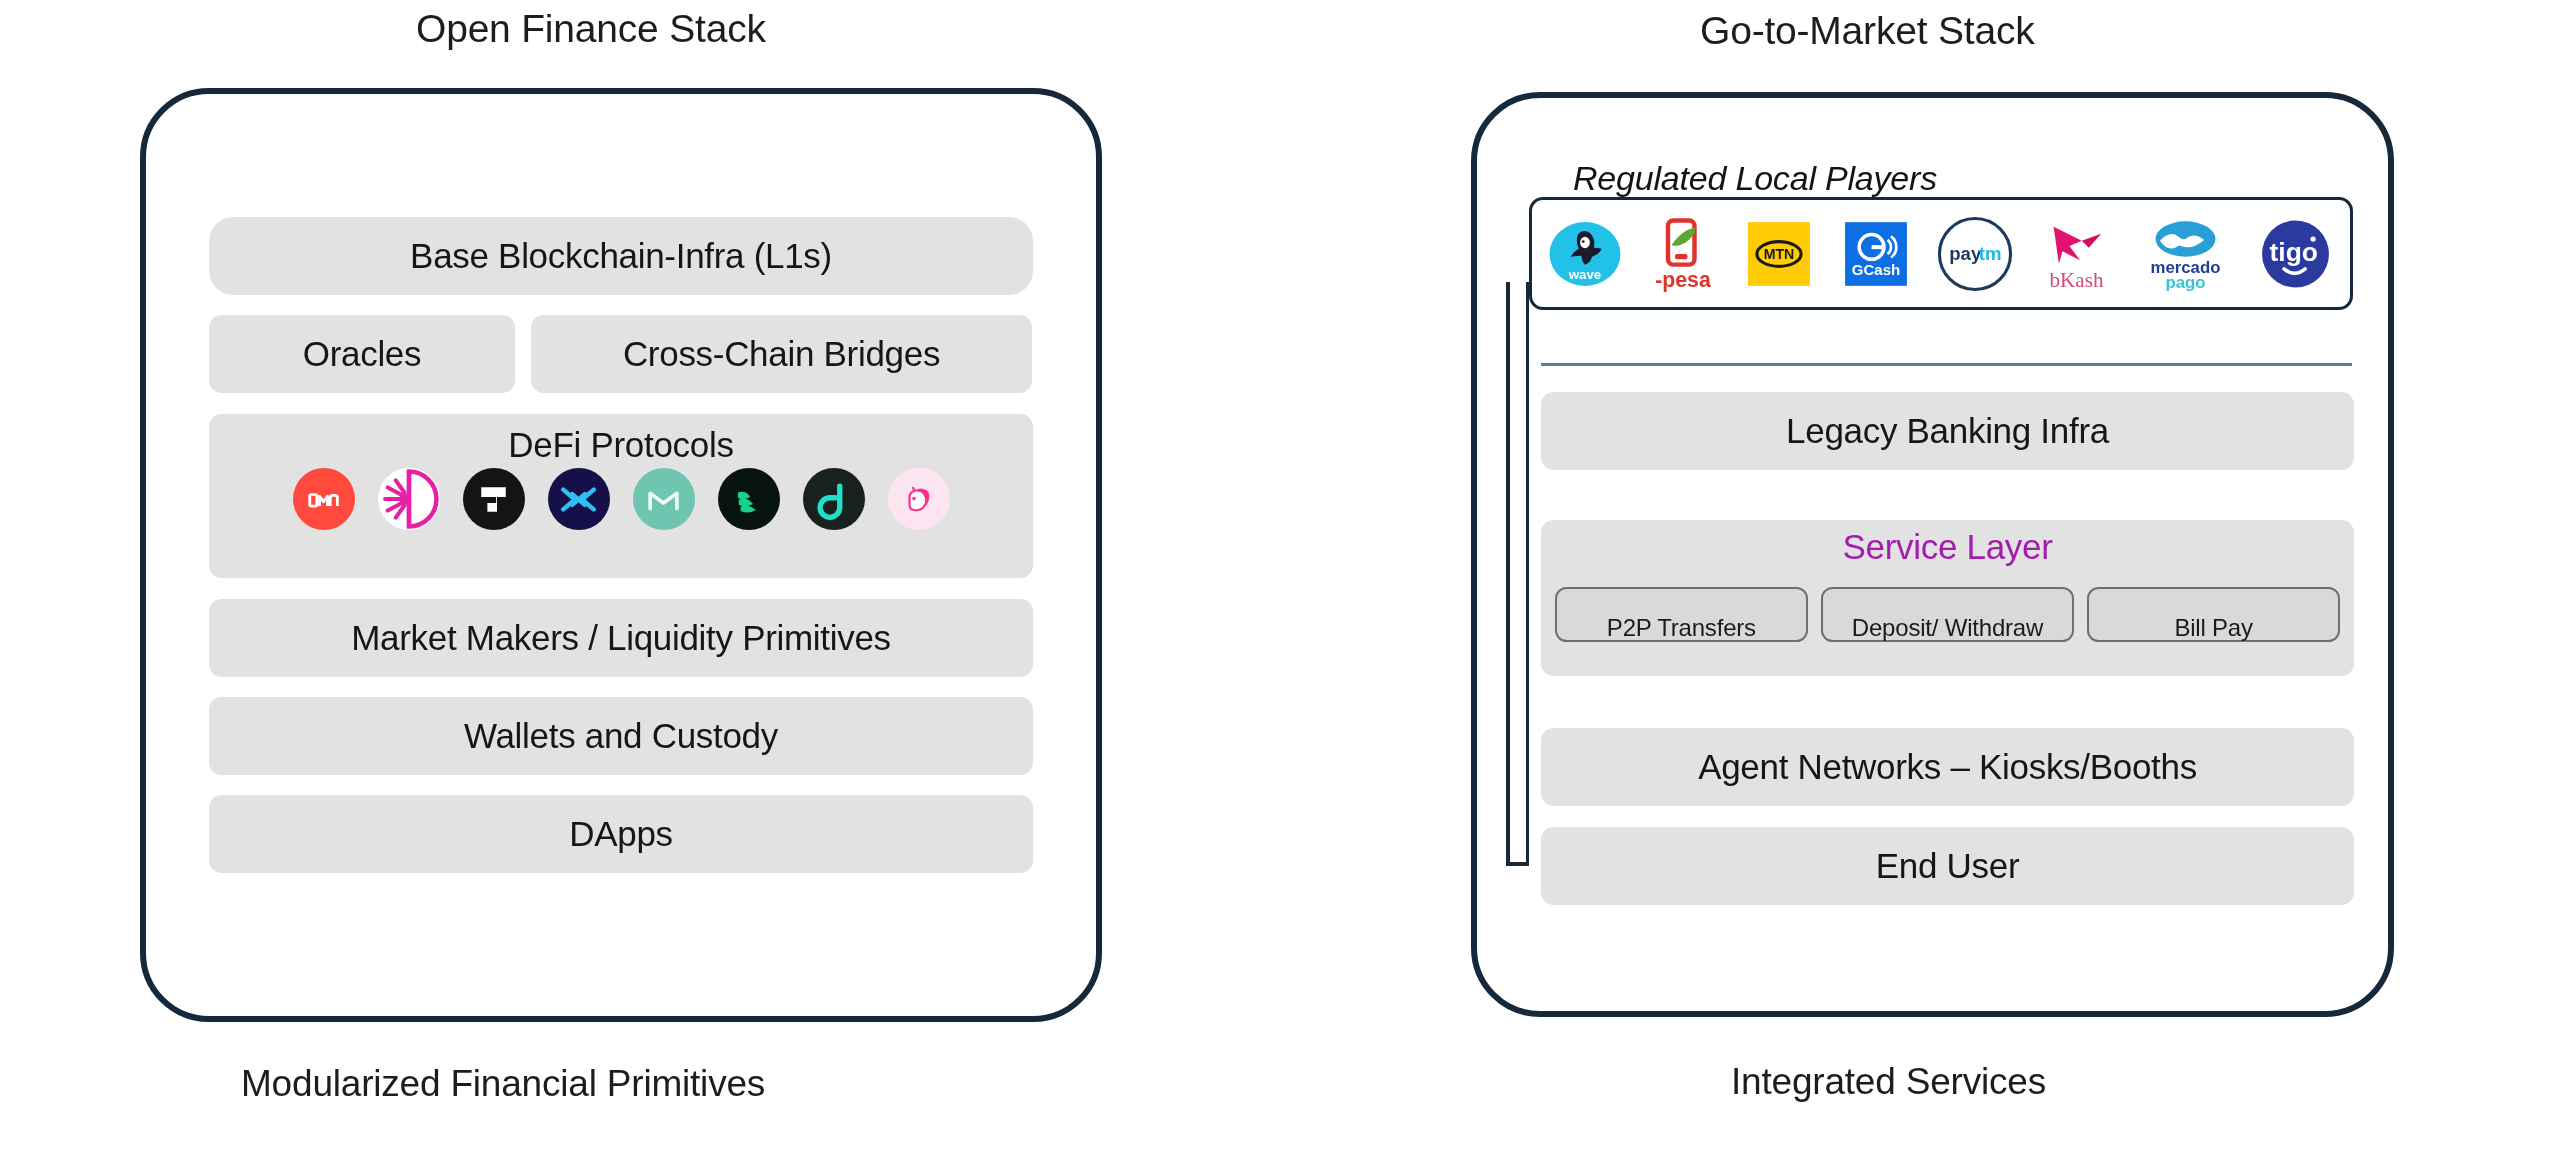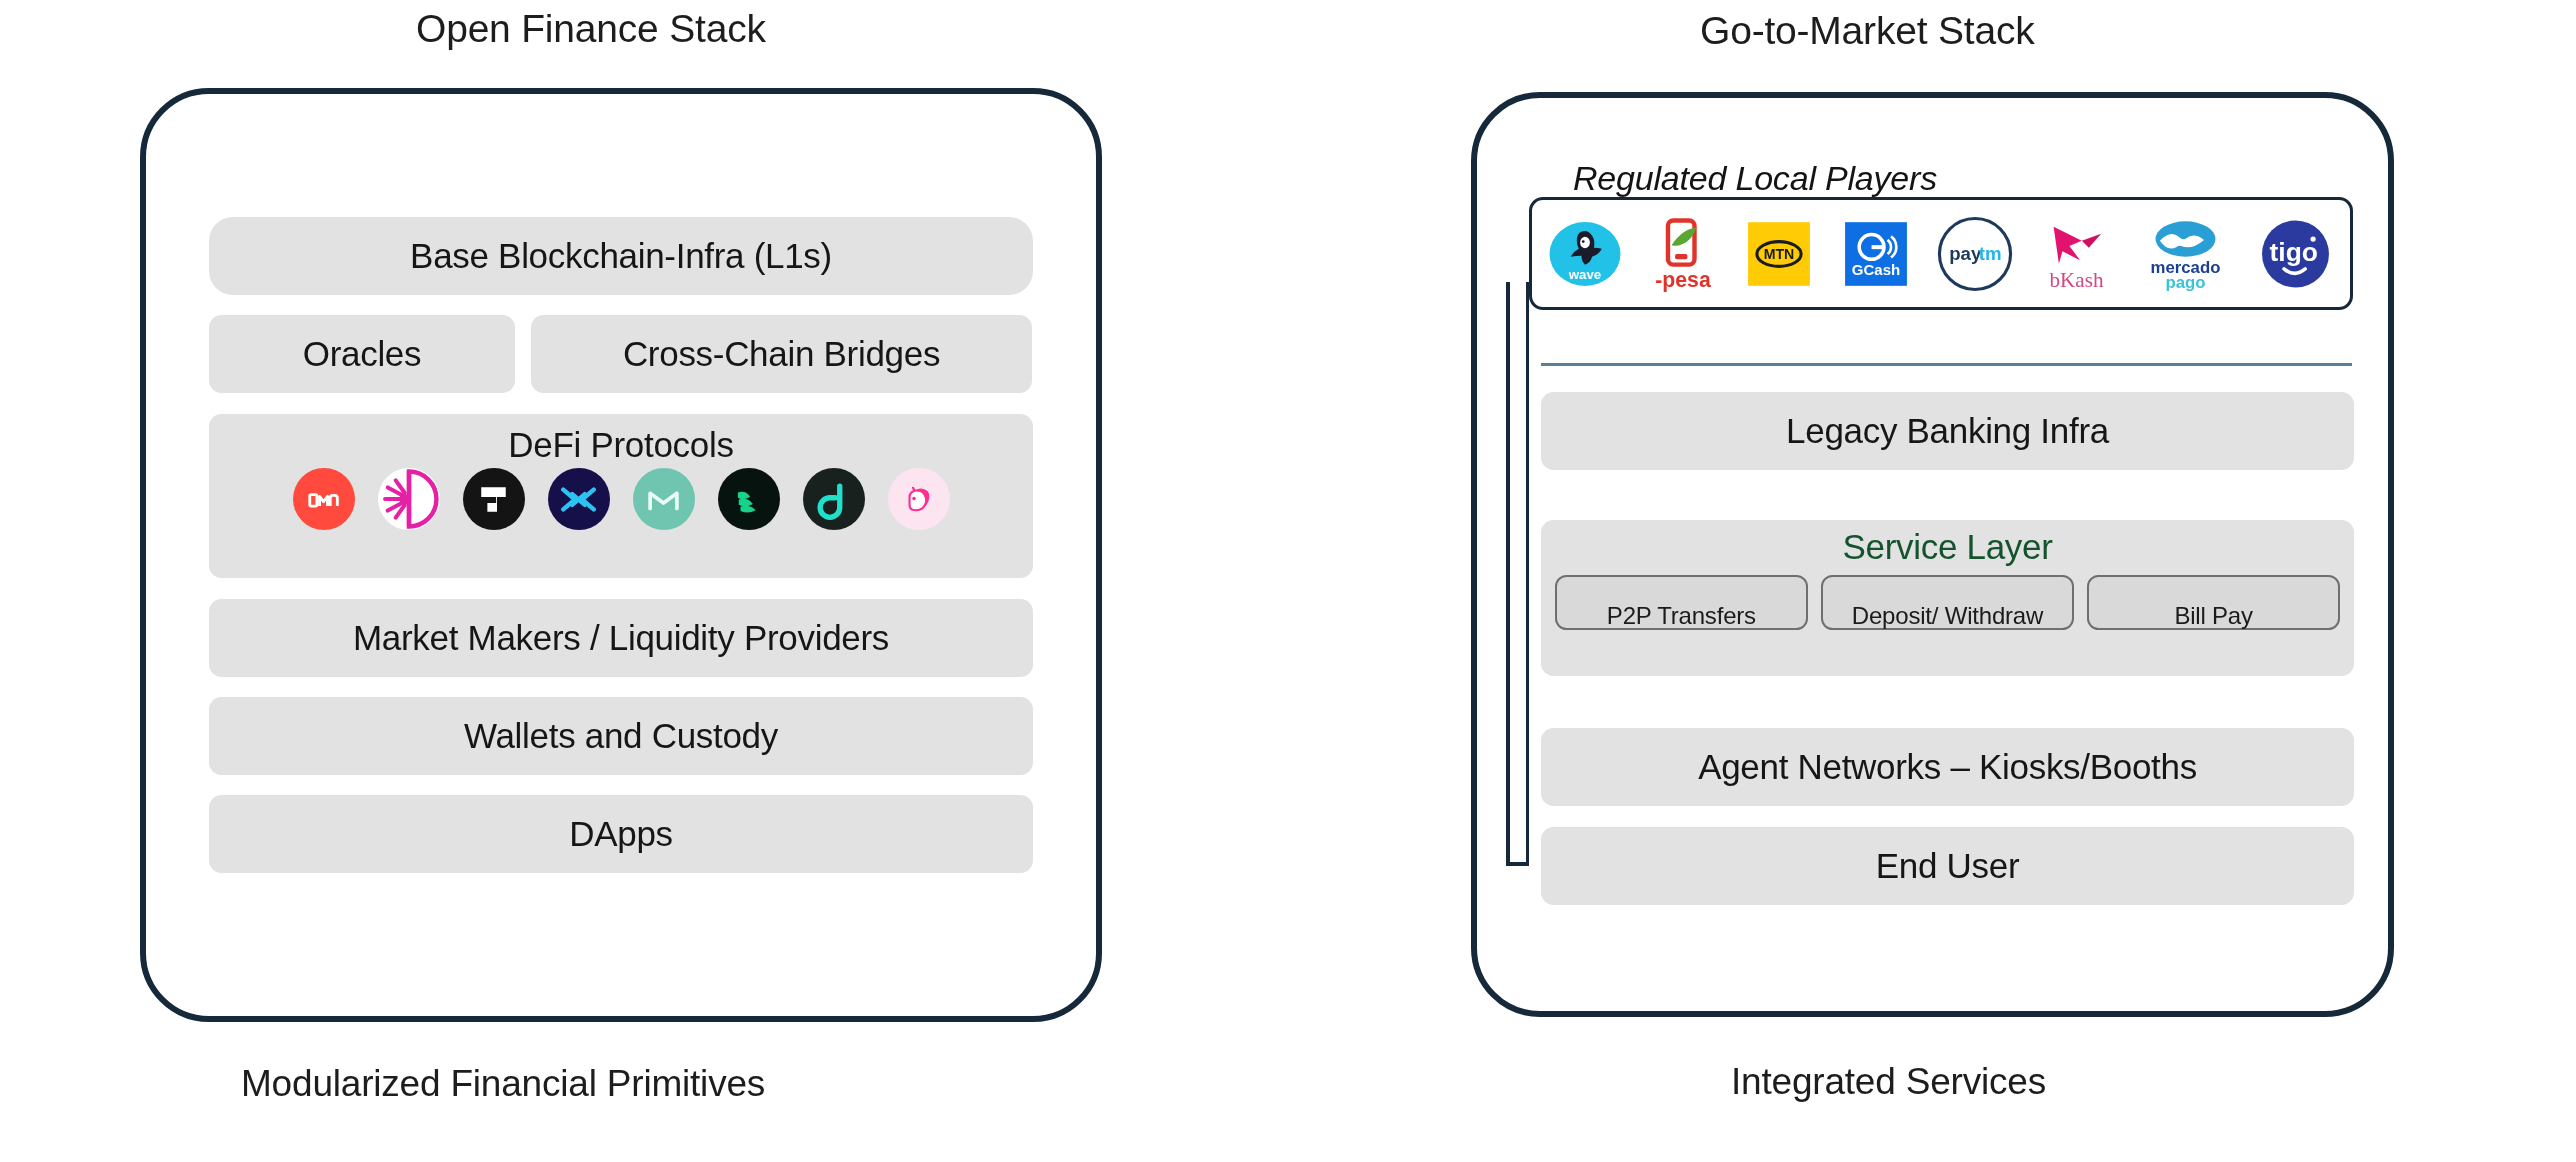--- a/index.html
+++ b/index.html
@@ -118,21 +118,21 @@
     position:absolute;left:1541px;top:363px;width:811px;height:0;
     border-top:3.5px solid #5b7f99;
   }
 
   #bar-legacy{left:1541px;top:392px;width:813px;height:78px;}
   #bar-service{left:1541px;top:520px;width:813px;height:156px;
                flex-direction:column;justify-content:flex-start;padding-top:7px;}
   #bar-agent{left:1541px;top:728px;width:813px;height:78px;}
   #bar-enduser{left:1541px;top:827px;width:813px;height:78px;}
 
-  .service-title{font-size:35px;color:#14532d;letter-spacing:-0.3px;margin-bottom:8px;}
+  .service-title{font-size:35px;color:#a21caf;letter-spacing:-0.3px;margin-bottom:20px;}
   .service-pills{display:flex;align-items:stretch;justify-content:space-between;
                  width:786px;gap:12.4px;}
   .pill{
     flex:1 1 0;
     background:#d9d9d9;
     border:2.7px solid #6f6f6f;
     border-radius:11.5px;
     display:flex;align-items:flex-end;justify-content:center;
     height:55px;
     font-size:24px;
@@ -235,21 +235,21 @@
           <path d="M14 22 q0 -7 7 -8 q7 -1 10 5 q4 7 -1 13 q-3 4 -9 4 q-7 0 -7 -6 z" fill="#ffffff" stroke="#ff2e8f" stroke-width="2.4"></path>
           <path d="M22 15 q7 -1 9 6 q2 7 -2 12 q6 -3 7 -11 q1 -9 -8 -10 q-5 -1 -6 3 z" fill="#ff2e8f"></path>
           <circle cx="19" cy="23" r="2" fill="#ff2e8f"></circle>
         </svg>
       </div>
 
     </div>
   </div>
 
   <div class="bar" id="bar-mm">
-    <span class="bar-label">Market Makers / Liquidity Providers</span>
+    <span class="bar-label">Market Makers / Liquidity Primitives</span>
   </div>
 
   <div class="bar" id="bar-wallets">
     <span class="bar-label">Wallets and Custody</span>
   </div>
 
   <div class="bar" id="bar-dapps">
     <span class="bar-label">DApps</span>
   </div>
 

